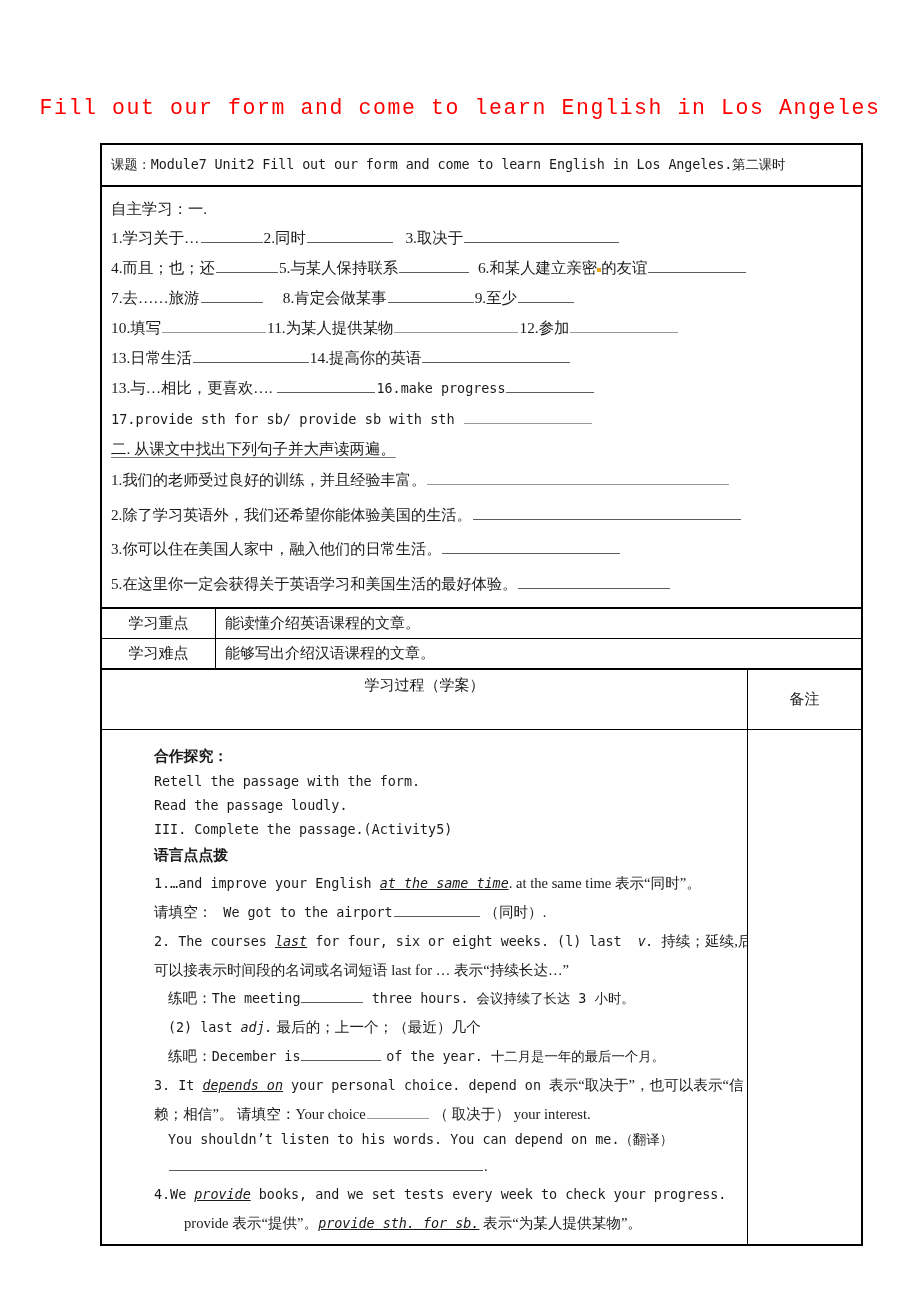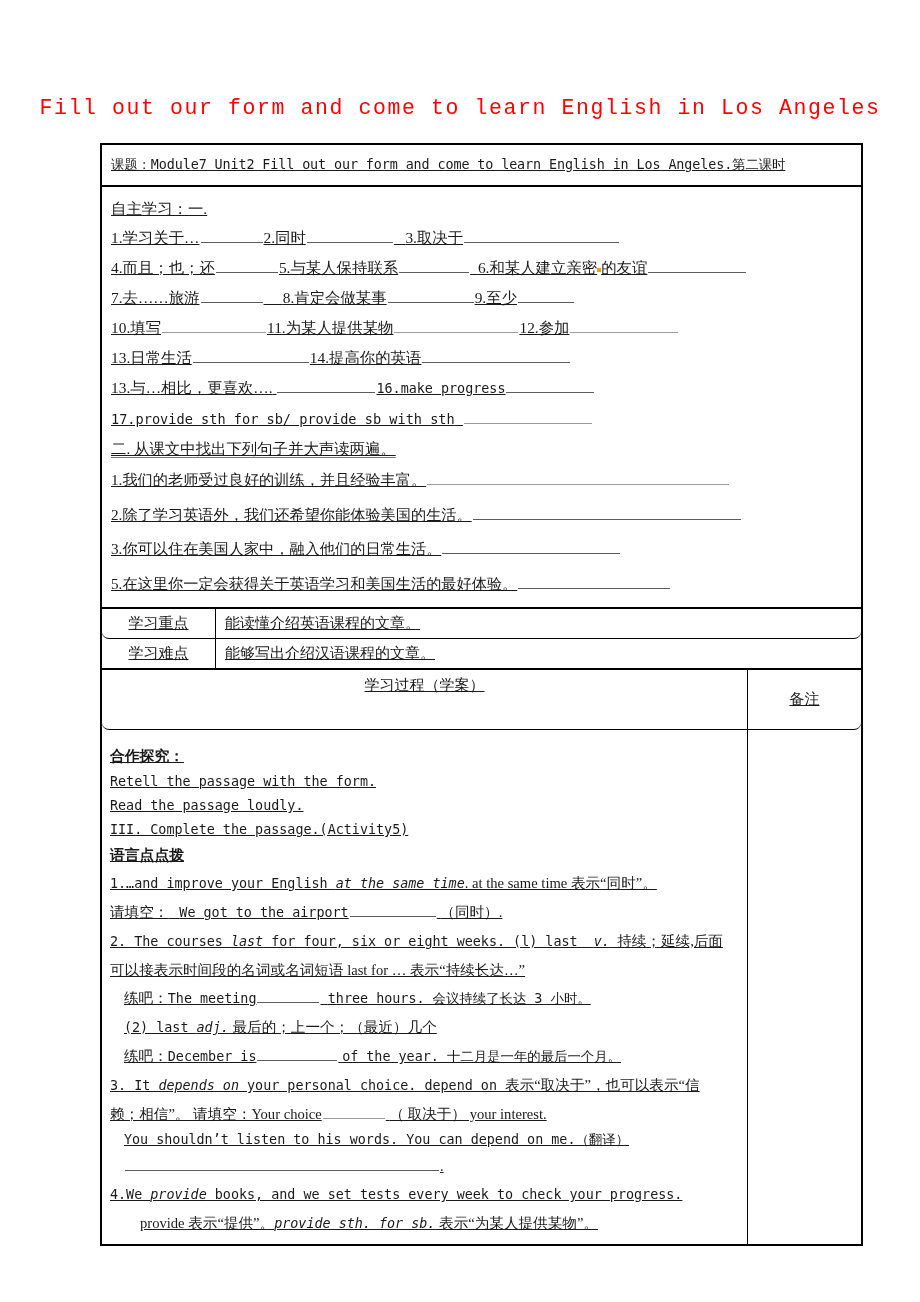--- a/index.html
+++ b/index.html
@@ -32,30 +32,29 @@
 
   
   .sheet {
     position: absolute;
     left: 100px;
     top: 143px;
     width: 763px;
     border: 2.5px solid #000;
     box-sizing: border-box;
     background: #fff;
-    text-decoration: underline;
   }
 
   .row {
     box-sizing: border-box;
     width: 100%;
     position: relative;
   }
   .rule-thick { border-bottom: 2.5px solid #000; }
-  .rule-thin  { border-bottom: 1.2px solid #000; border-radius: 7px; }
+  .rule-thin  { border-bottom: 1.2px solid #000; }
 
   
   .topic-row {
     padding: 11px 8px 11px 9px;
   }
   .topic-text {
     font-family: "DejaVu Sans Mono", "Liberation Mono", monospace;
     font-size: 13.4px;
     letter-spacing: -0.1px;
     white-space: nowrap;
@@ -153,20 +152,21 @@
     display: flex;
     align-items: stretch;
     min-height: 470px;
   }
   .proc-main {
     flex: 1;
     border-right: 1.2px solid #000;
     box-sizing: border-box;
     padding: 13px 0 6px 8px;
     overflow: hidden;
+    margin-left: 44px;
   }
   .proc-note {
     width: 113px;
     flex: 0 0 113px;
     box-sizing: border-box;
   }
 
   .pl {
     font-size: 14.8px;
     line-height: 26px;

